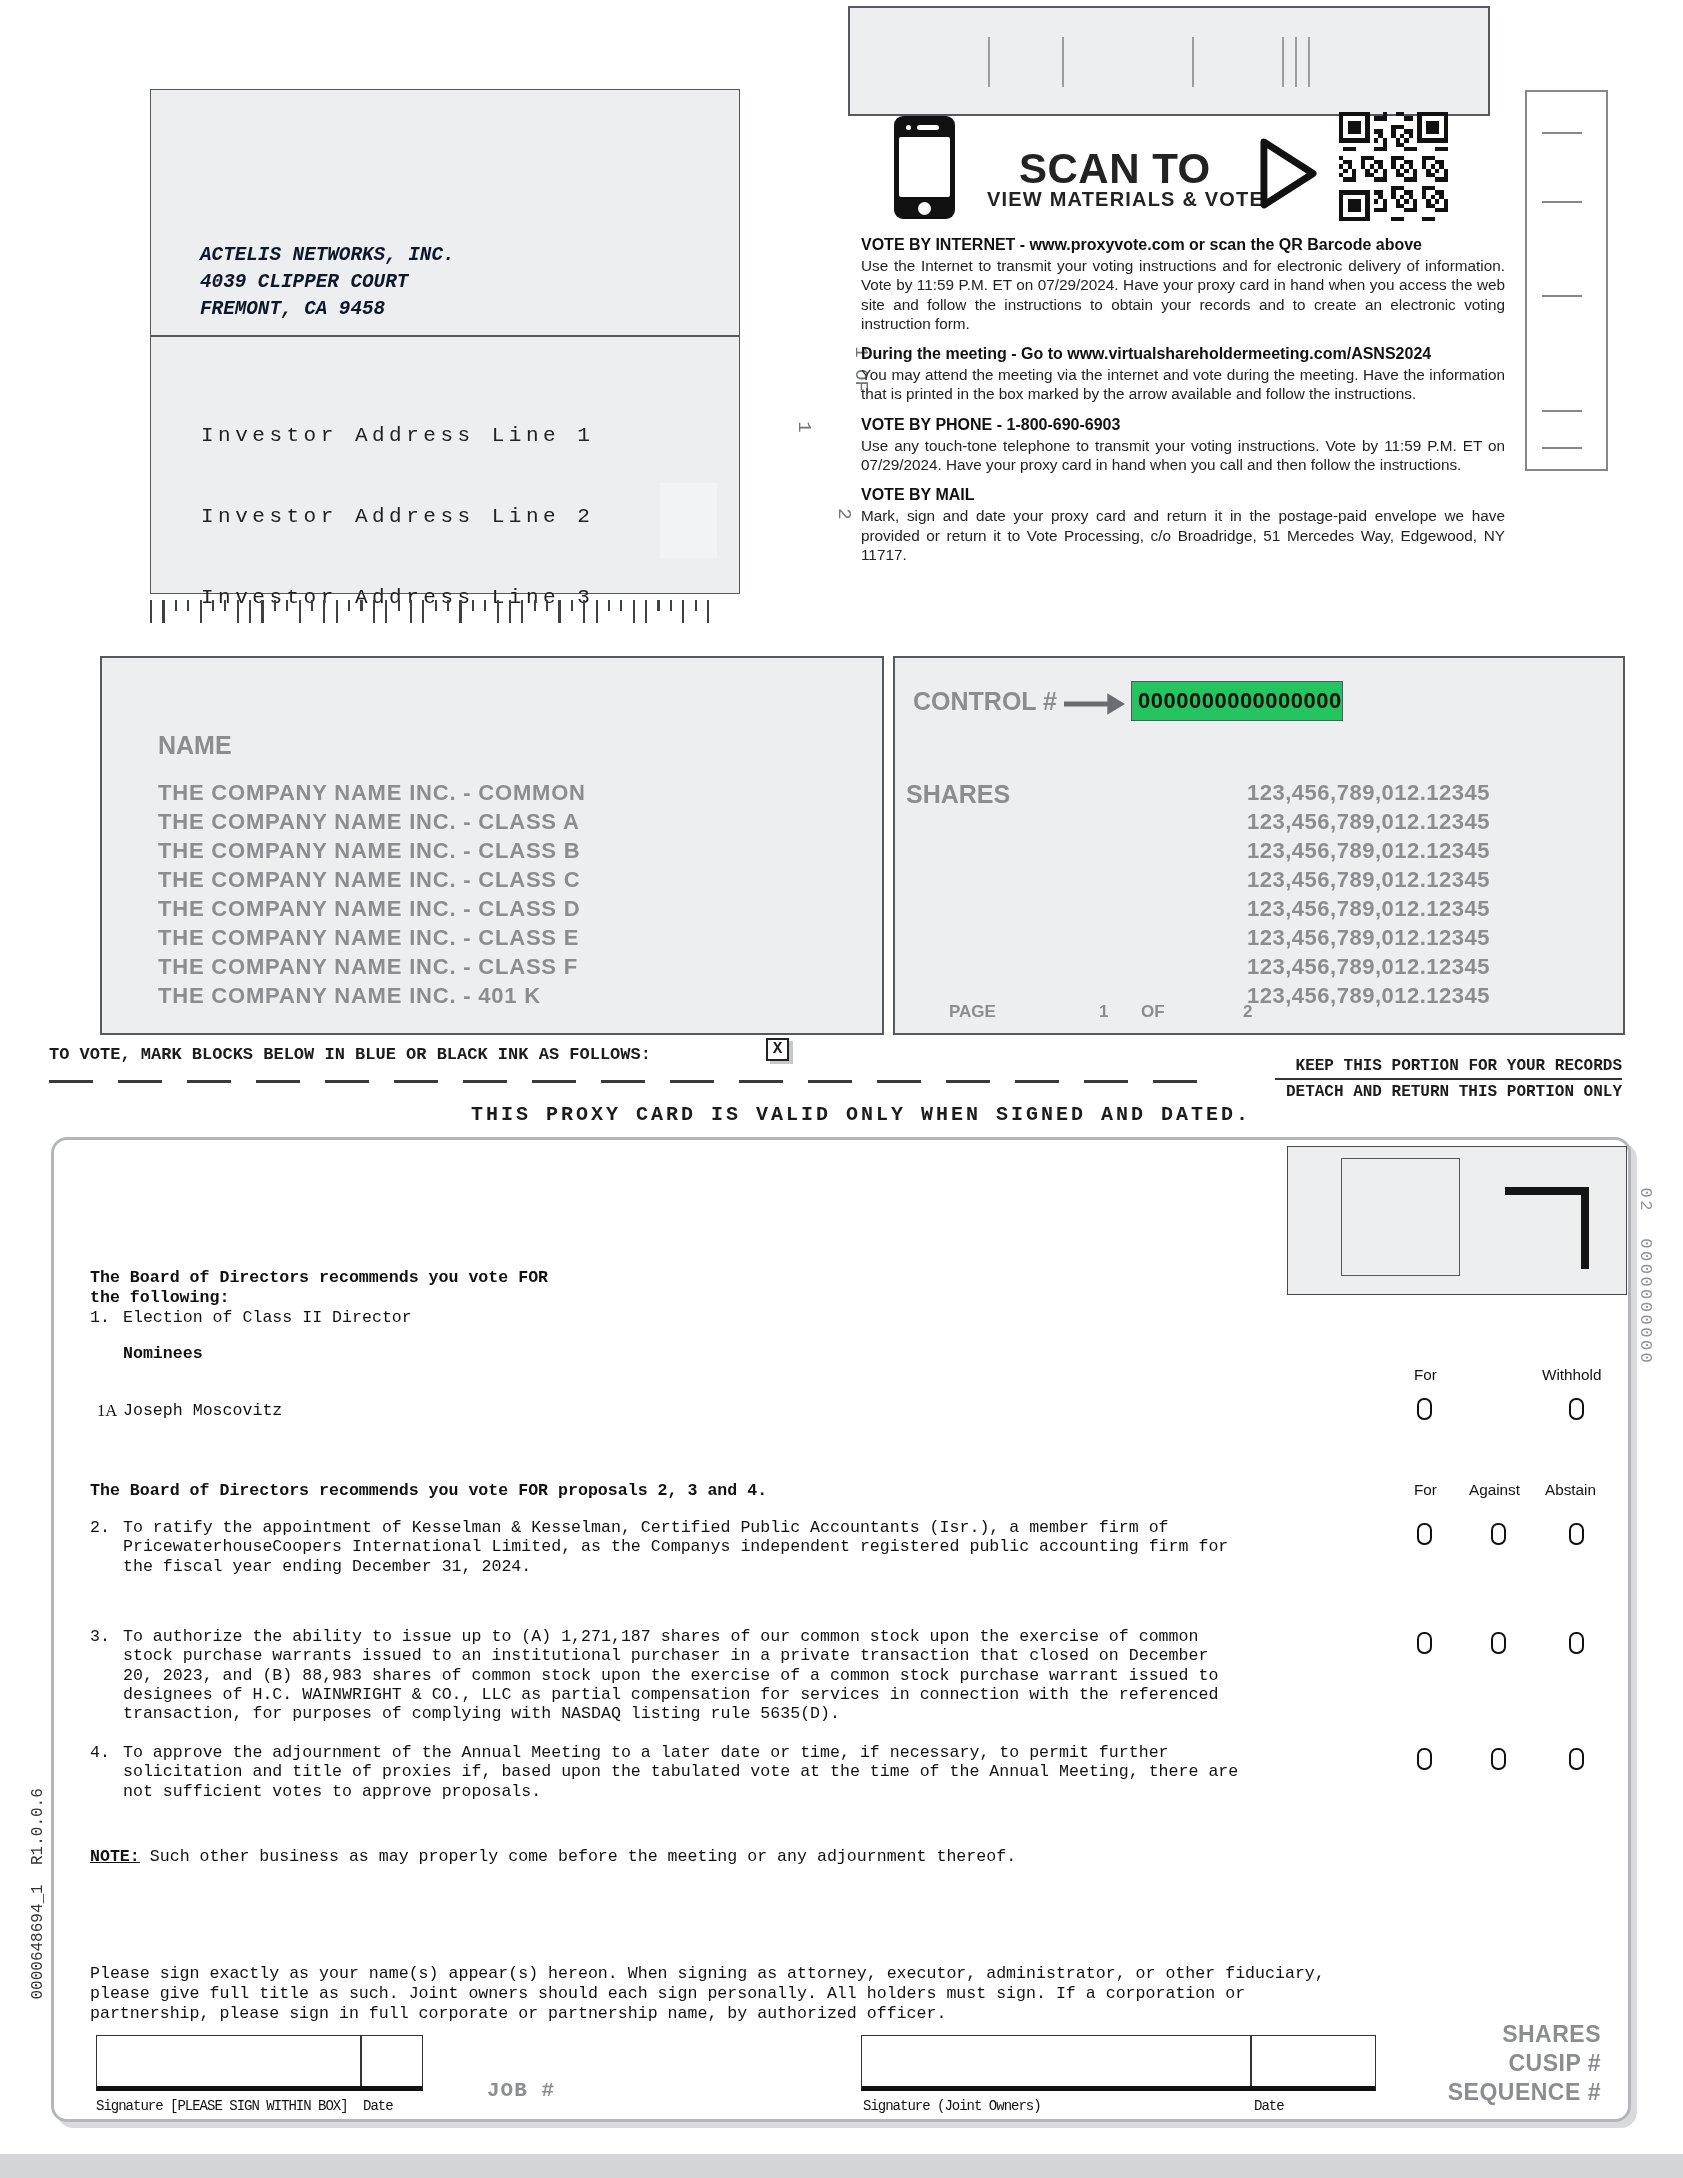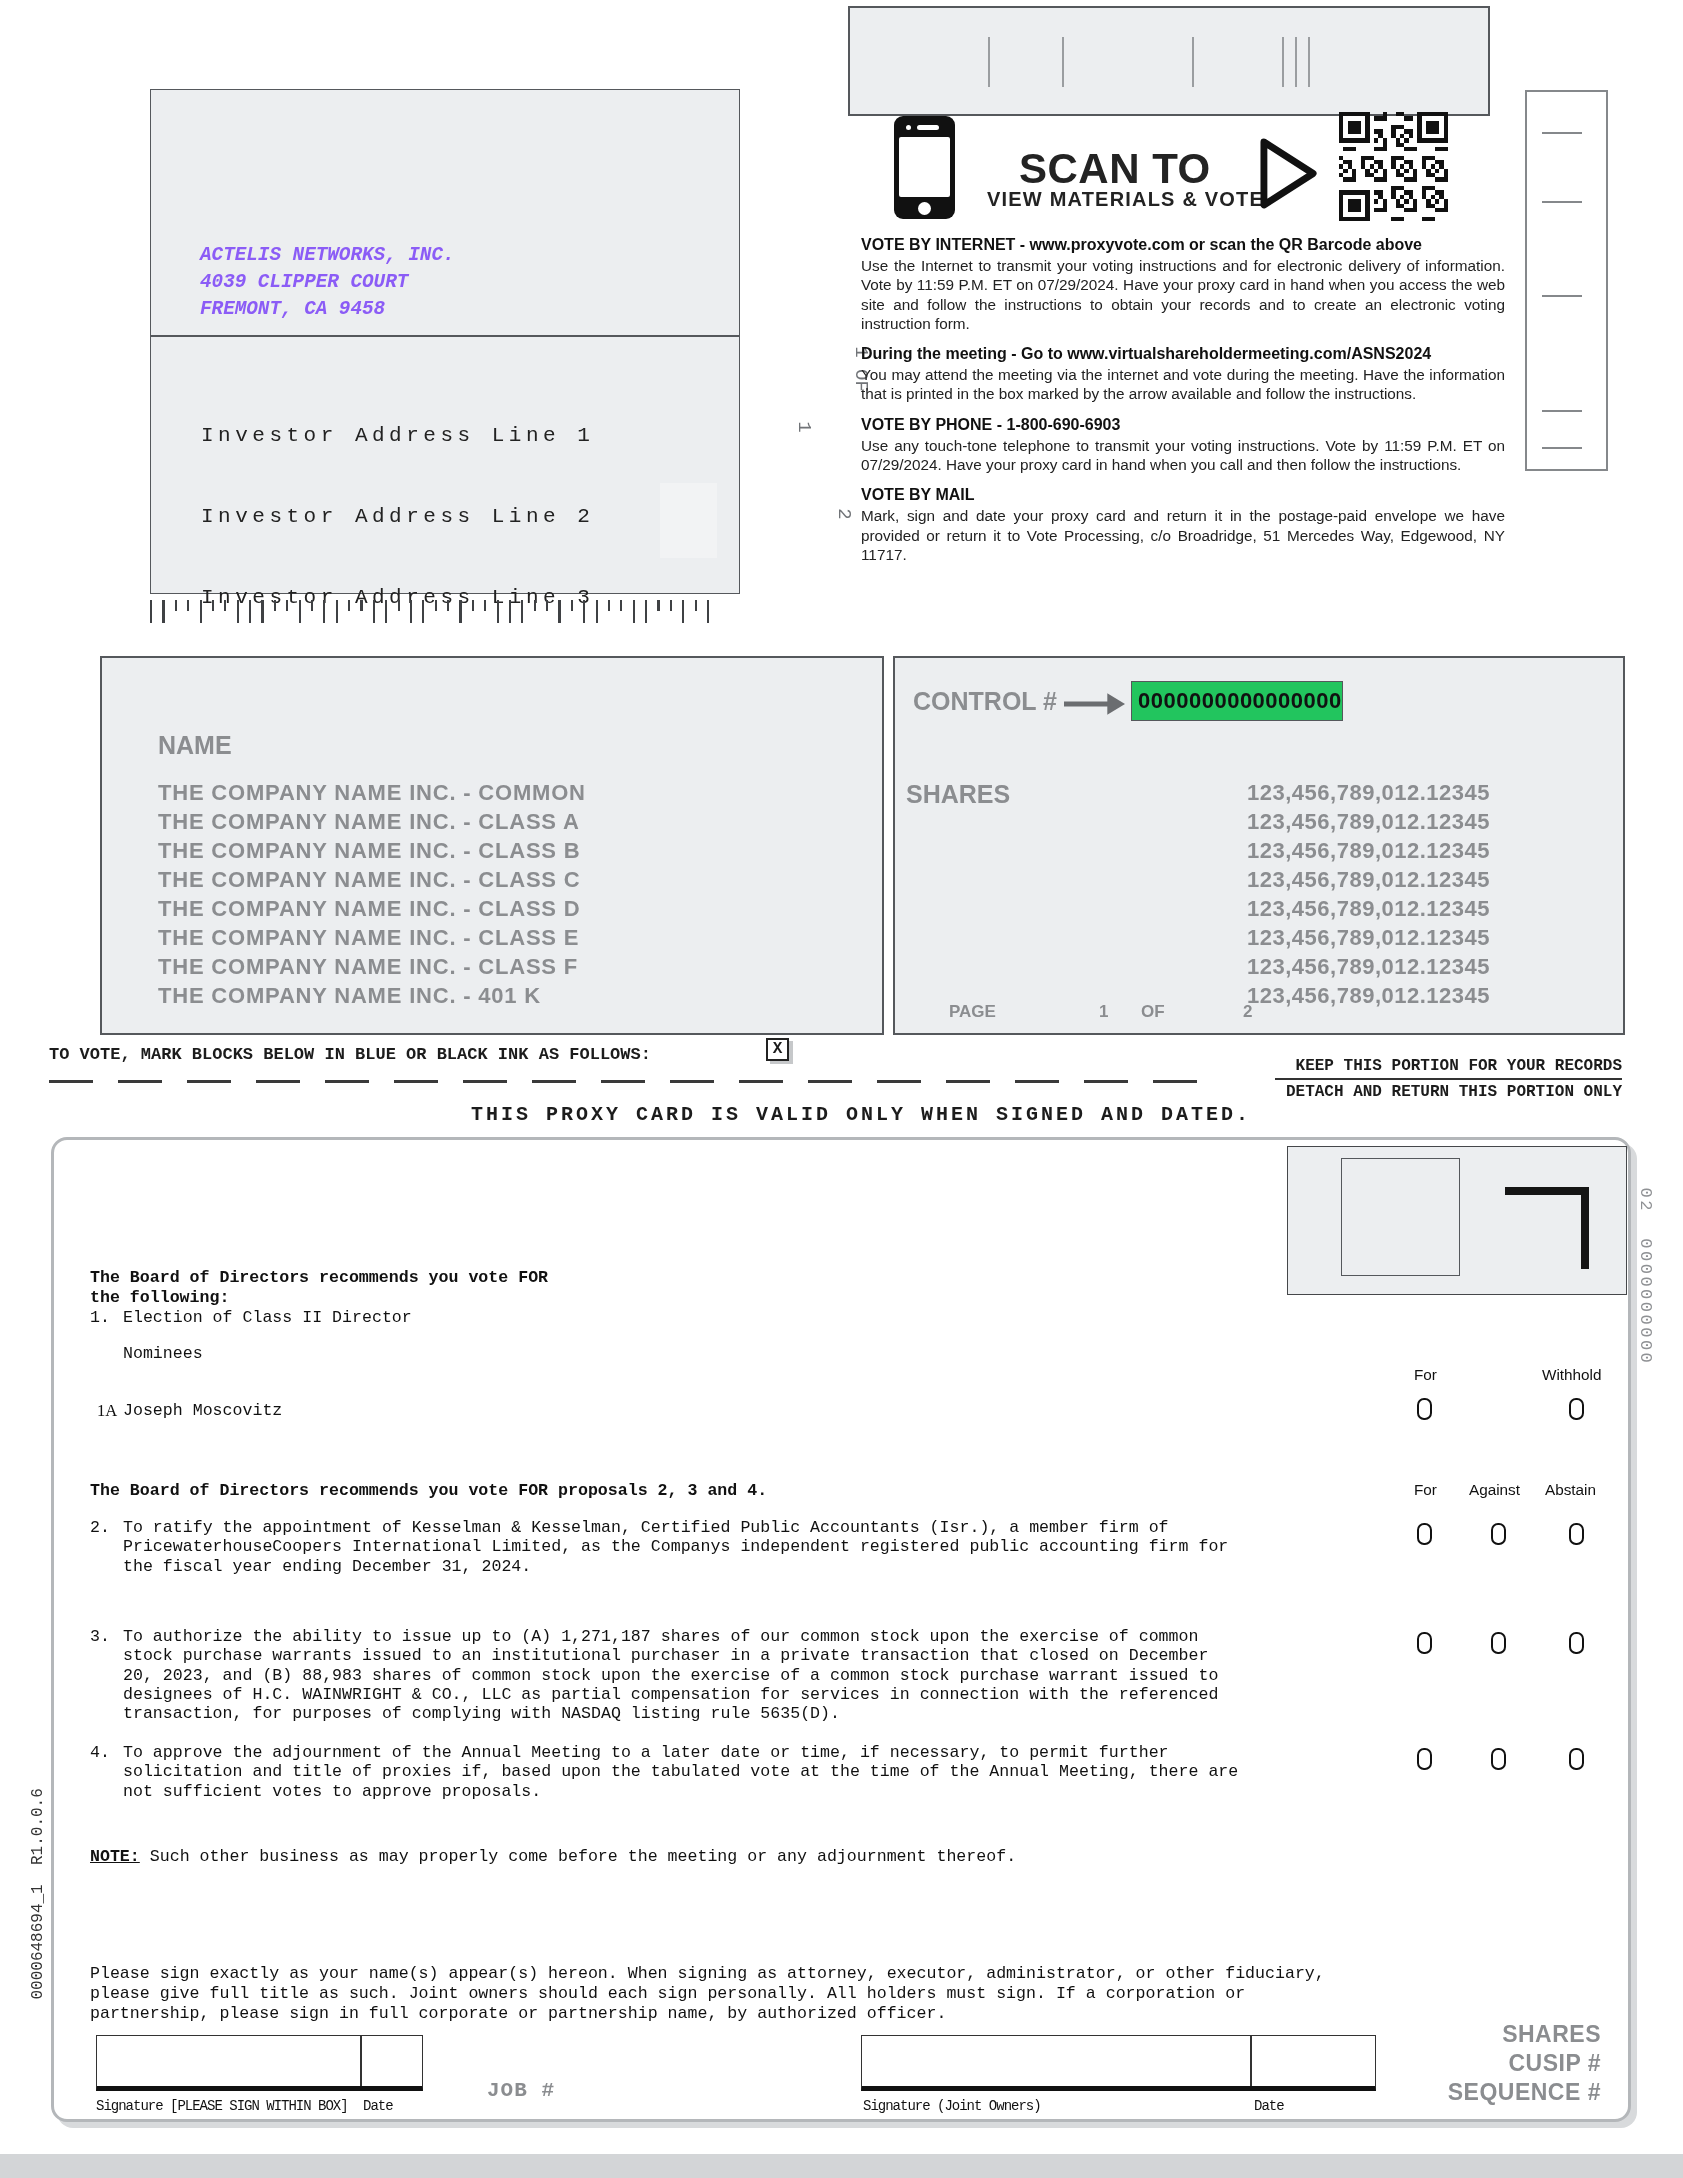--- a/index.html
+++ b/index.html
@@ -6,21 +6,21 @@
   #page{position:relative;width:1683px;height:2178px;background:#ffffff;overflow:hidden;
         font-family:"Liberation Sans", sans-serif;color:#1c1c1c;}
   .abs{position:absolute;}
   .panel{background:#eceef0;border:2px solid #55585c;box-sizing:border-box;}
   .mono{font-family:"Liberation Mono","DejaVu Sans Mono",monospace;}
   .gray{color:#8b8d90;}
   .pre{white-space:pre;}
   .tick-v{position:absolute;width:2px;height:50px;background:#9a9da0;}
   .tick-h{position:absolute;width:40px;height:2px;background:#85888b;}
   
-  .sender{font-style:italic;font-weight:600;font-size:19.3px;line-height:27px;color:#8b5cf6;}
+  .sender{font-style:italic;font-weight:600;font-size:19.3px;line-height:27px;color:#0f172a;}
   .recipient{font-size:21px;line-height:27px;letter-spacing:4.5px;color:#222;white-space:pre;}
   .gridblock{background-color:#f2f3f4;
     background-image:repeating-linear-gradient(90deg,#45474a 0 4.5px,#f2f3f4 4.5px 7px),
                      repeating-linear-gradient(0deg,#45474a 0 4.5px,#f2f3f4 4.5px 7px);
     background-blend-mode:lighten;}
   #postnet{display:flex;gap:10.2px;align-items:flex-start;}
   .pnbar{width:2.2px;background:#3f4144;}
   .pnbar.t{height:23px;} .pnbar.s{height:11px;}
   .rot90{transform:rotate(90deg);transform-origin:center;}
   .rotm90{transform:rotate(-90deg);transform-origin:center;}
@@ -394,21 +394,21 @@
   <div class="abs" style="left:1287px;top:1146px;width:340px;height:149px;background:#eceef0;border:1.5px solid #45474a;box-sizing:border-box;"></div>
   <div class="abs" style="left:1341px;top:1158px;width:119px;height:118px;border:1.5px solid #55585c;box-sizing:border-box;"></div>
   <div class="abs" style="left:1505px;top:1187px;width:84px;height:8px;background:#151515;"></div>
   <div class="abs" style="left:1581px;top:1187px;width:8px;height:82px;background:#151515;"></div>
   <div class="abs sidecode rot90" style="left:1561px;top:1262px;width:168px;text-align:center;">02  0000000000</div>
 
   <div class="abs ballot" style="left:90px;top:1268px;font-weight:700;">The Board of Directors recommends you vote FOR</div>
   <div class="abs ballot" style="left:90px;top:1288px;font-weight:700;">the following:</div>
   <div class="abs ballot" style="left:90px;top:1308px;">1.</div>
   <div class="abs ballot" style="left:123px;top:1308px;">Election of Class II Director</div>
-  <div class="abs ballot" style="left:123px;top:1344px;font-weight:400;text-align:right;">Nominees</div>
+  <div class="abs ballot" style="left:123px;top:1344px;font-weight:700;text-align:right;">Nominees</div>
 
   <div class="abs colhdr" style="left:1414px;top:1366px;">For</div>
   <div class="abs colhdr" style="left:1542px;top:1366px;">Withhold</div>
 
   <div class="abs ballot" style="left:97px;top:1401px;font-family:Liberation Serif, serif;">1A</div>
   <div class="abs ballot" style="left:123px;top:1401px;">Joseph Moscovitz</div>
   <div class="cb" style="left:1417px;top:1398px;"></div>
   <div class="cb" style="left:1569px;top:1398px;"></div>
 
   <div class="abs ballot" style="left:90px;top:1481px;font-weight:700;">The Board of Directors recommends you vote FOR proposals 2, 3 and 4.</div>

